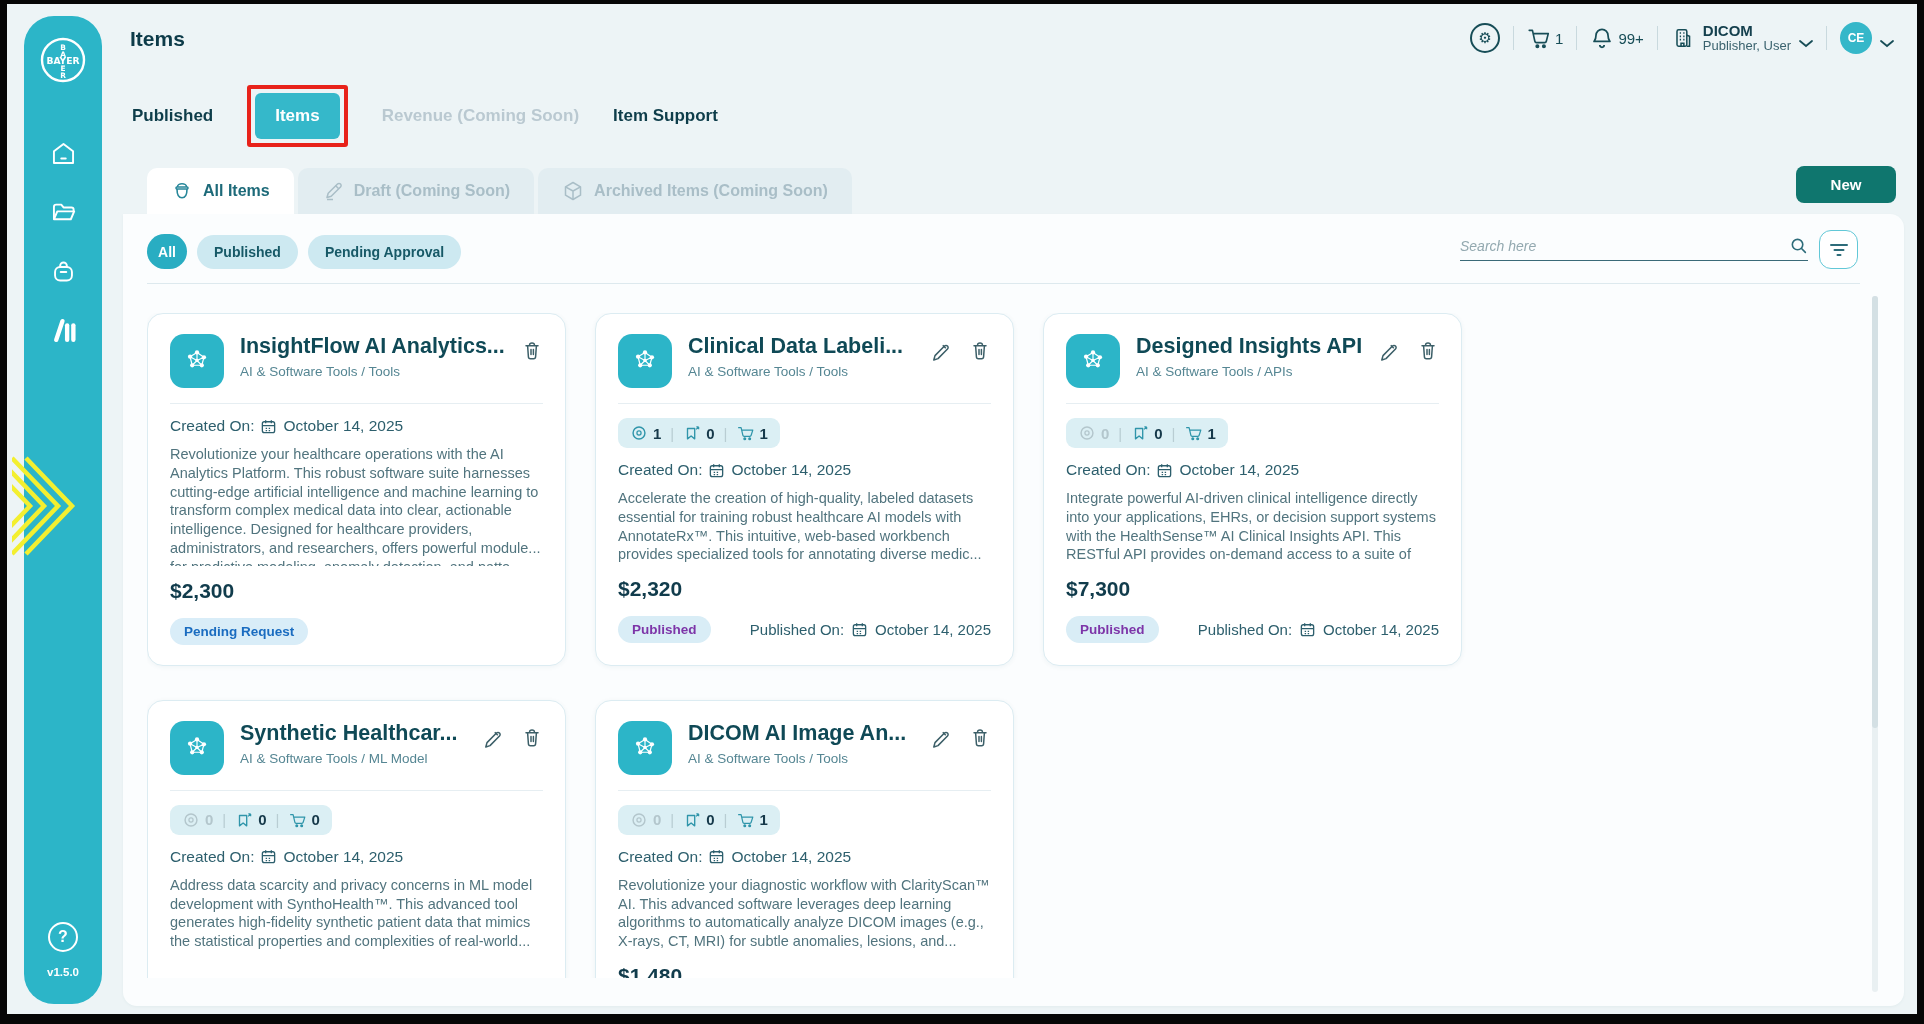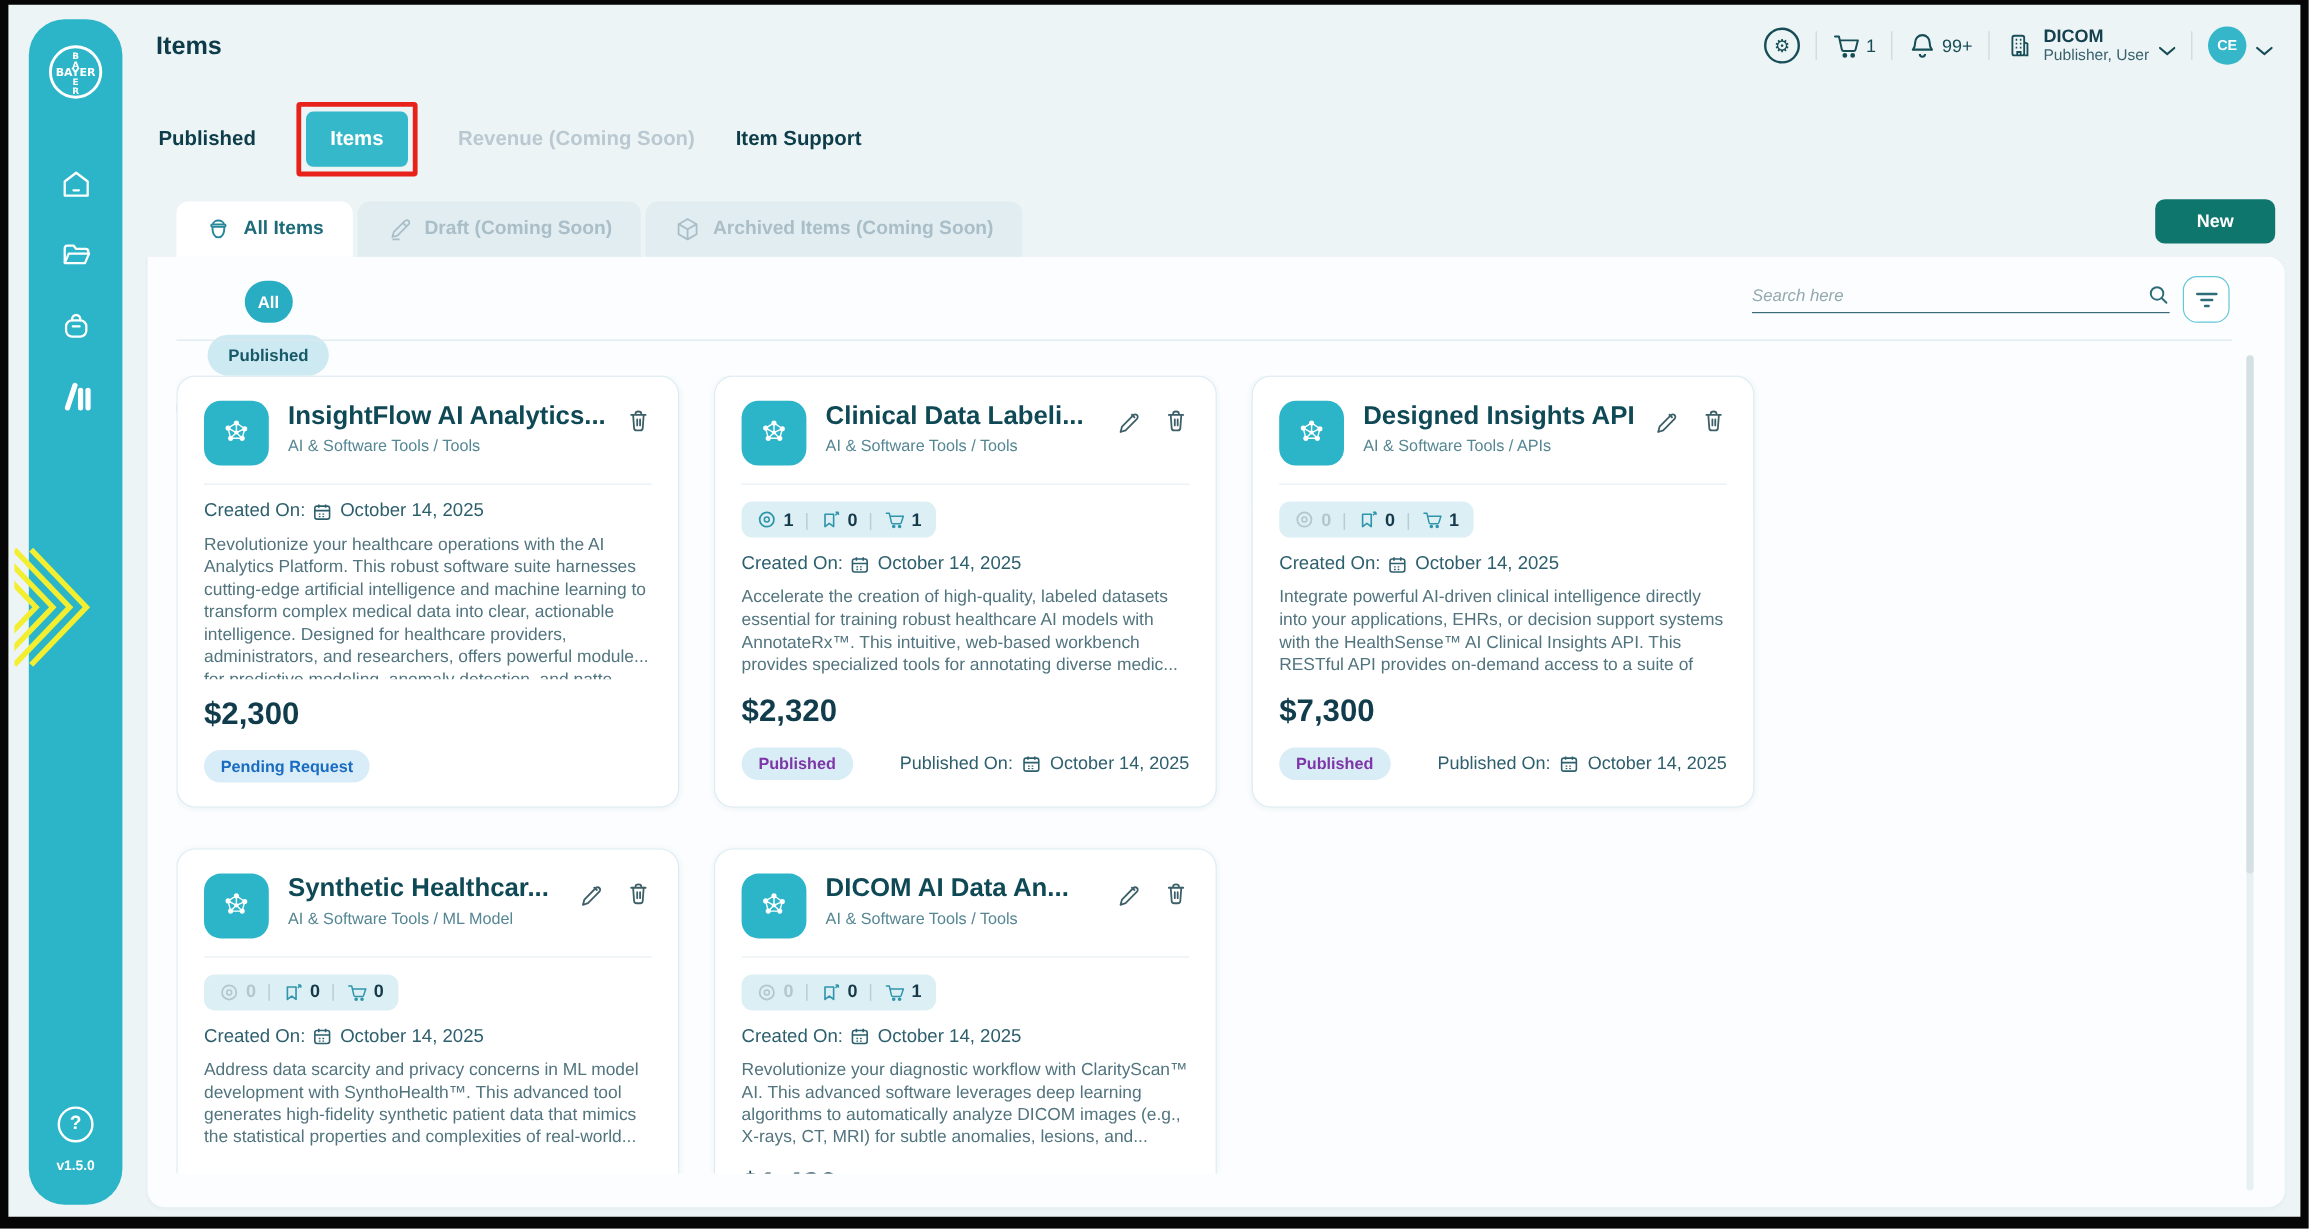--- a/index.html
+++ b/index.html
@@ -47,21 +47,21 @@
   .subtabs { position:absolute; left:147px; top:168px; display:flex; gap:4px; z-index:2; }
   .subtab { height:46px; display:flex; align-items:center; gap:10px; padding:0 24px; border-radius:10px 10px 0 0; font-size:16px; font-weight:bold; cursor:pointer; }
   .subtab svg { width:22px; height:22px; }
   .subtab.active { background:#ffffff; color:#1d6a79; }
   .subtab.active svg { color:#27879a; }
   .subtab.soon { background:#e2edf1; color:#a9bec7; cursor:default; }
   .new-btn { position:absolute; right:28px; top:166px; width:100px; height:37px; background:#0f766e; color:#fff; font-size:15px; font-weight:bold; border:none; border-radius:8px; cursor:pointer; }
 
   
   .panel { position:absolute; left:123px; top:214px; right:20px; bottom:18px; background:#fbfdfe; border-radius:0 14px 14px 14px; box-shadow:0 1px 3px rgba(40,90,105,.05); }
-  .chips-row { position:absolute; left:24px; top:20px; display:flex; align-items:center; gap:10px;flex-direction:column; }
+  .chips-row { position:absolute; left:24px; top:20px; display:flex; align-items:center; gap:10px; }
   .chip { border-radius:18px; font-size:14px; font-weight:bold; cursor:pointer; display:flex; align-items:center; justify-content:center; }
   .chip.active { background:#29adc2; color:#fff; width:40px; height:35px; }
   .chip.plain { background:#cde9f1; color:#175967; padding:9px 17px; }
   .search-wrap { position:absolute; right:96px; top:22px; width:348px; border-bottom:1.5px solid #3a6a78; display:flex; align-items:center; padding-bottom:5px; }
   .search-input { border:none; outline:none; background:transparent; flex:1; font-size:14px; font-style:italic; color:#355a64; font-family:"Liberation Sans", sans-serif; }
   .search-input::placeholder { color:#93a9b0; }
   .search-icon { width:19px; height:19px; color:#2d6c7a; cursor:pointer; }
   .search-icon svg { width:100%; height:100%; }
   .filter-btn { position:absolute; right:46px; top:16px; width:39px; height:39px; border:1.5px solid #62c8d7; border-radius:12px; background:#fff; color:#2d6c7a; display:flex; align-items:center; justify-content:center; cursor:pointer; }
   .filter-btn svg { width:22px; height:18px; }
@@ -88,21 +88,21 @@
   .stat .s-ic svg { width:100%; height:100%; }
   .stat .v { color:#16394a; font-weight:bold; }
   .stat.zero { color:#b3c6cc; }
   .stat.zero .v { color:#b3c6cc; }
   .stat-sep { color:#b9cdd3; }
   .created { display:flex; align-items:center; gap:6px; margin-top:13px; font-size:15.5px; color:#2d5f6d; }
   .cal-ic { width:17px; height:17px; color:#2d5f6d; flex:none; }
   .cal-ic svg { width:100%; height:100%; }
   .desc { margin-top:10px; font-size:14.5px; line-height:18.8px; color:#51747e; overflow:hidden; }
   .desc-overflow { height:8px; overflow:hidden; font-size:14.5px; line-height:18.8px; color:#51747e; }
-  .price { margin-top:13px; font-size:26px; font-weight:bold; color:#113c4c; }
+  .price { margin-top:13px; font-size:21px; font-weight:bold; color:#113c4c; }
   .card-foot { margin-top:15px; display:flex; align-items:center; justify-content:space-between; }
   .badge { display:inline-flex; align-items:center; justify-content:center; padding:6px 14px; border-radius:15px; font-size:13.5px; font-weight:bold; background:#d9edf8; }
   .badge.pending { color:#1a6cc0; }
   .badge.published { color:#7d35a8; background:#d9edf6; }
   .cards-grid .card:nth-child(4) .card-foot { margin-top:32px; }
   .pubon { display:flex; align-items:center; gap:7px; font-size:15px; color:#2d5f6d; }
 </style>
 </head>
 <body>
 
@@ -584,21 +584,21 @@
           <path d="M8.5 11 L15 7 L21.5 11.5 M8.5 11 L10.5 19 M8.5 11 L15 14.5 M15 7 L15 14.5 M21.5 11.5 L15 14.5 M21.5 11.5 L19.5 19 M10.5 19 L15 14.5 L19.5 19 M10.5 19 L19.5 19"></path>
           <circle cx="15" cy="7" r="2" fill="#fff" stroke="none"></circle>
           <circle cx="8.5" cy="11" r="2" fill="#fff" stroke="none"></circle>
           <circle cx="21.5" cy="11.5" r="2" fill="#fff" stroke="none"></circle>
           <circle cx="10.5" cy="19" r="2" fill="#fff" stroke="none"></circle>
           <circle cx="19.5" cy="19" r="2" fill="#fff" stroke="none"></circle>
           <circle cx="15" cy="14.5" r="1.6" fill="#fff" stroke="none"></circle>
         </svg>
       </div>
       <div class="card-titles">
-        <div class="card-title">DICOM AI Data An...</div>
+        <div class="card-title">DICOM AI Image An...</div>
         <div class="card-cat">AI &amp; Software Tools / Tools</div>
       </div>
       <div class="card-actions">
         <span class="icon-btn edit">
           <svg viewBox="0 0 22 22" fill="none" stroke="currentColor" stroke-width="1.5" stroke-linejoin="round">
                 <path d="M13.8 5.2 l3 3"></path>
                 <path d="M4.8 20 l1.2-4.4 L15.5 6 a2.1 2.1 0 0 1 3 3 L9 18.6 L4.8 20 z"></path>
               </svg>
         </span>
         <span class="icon-btn del">

